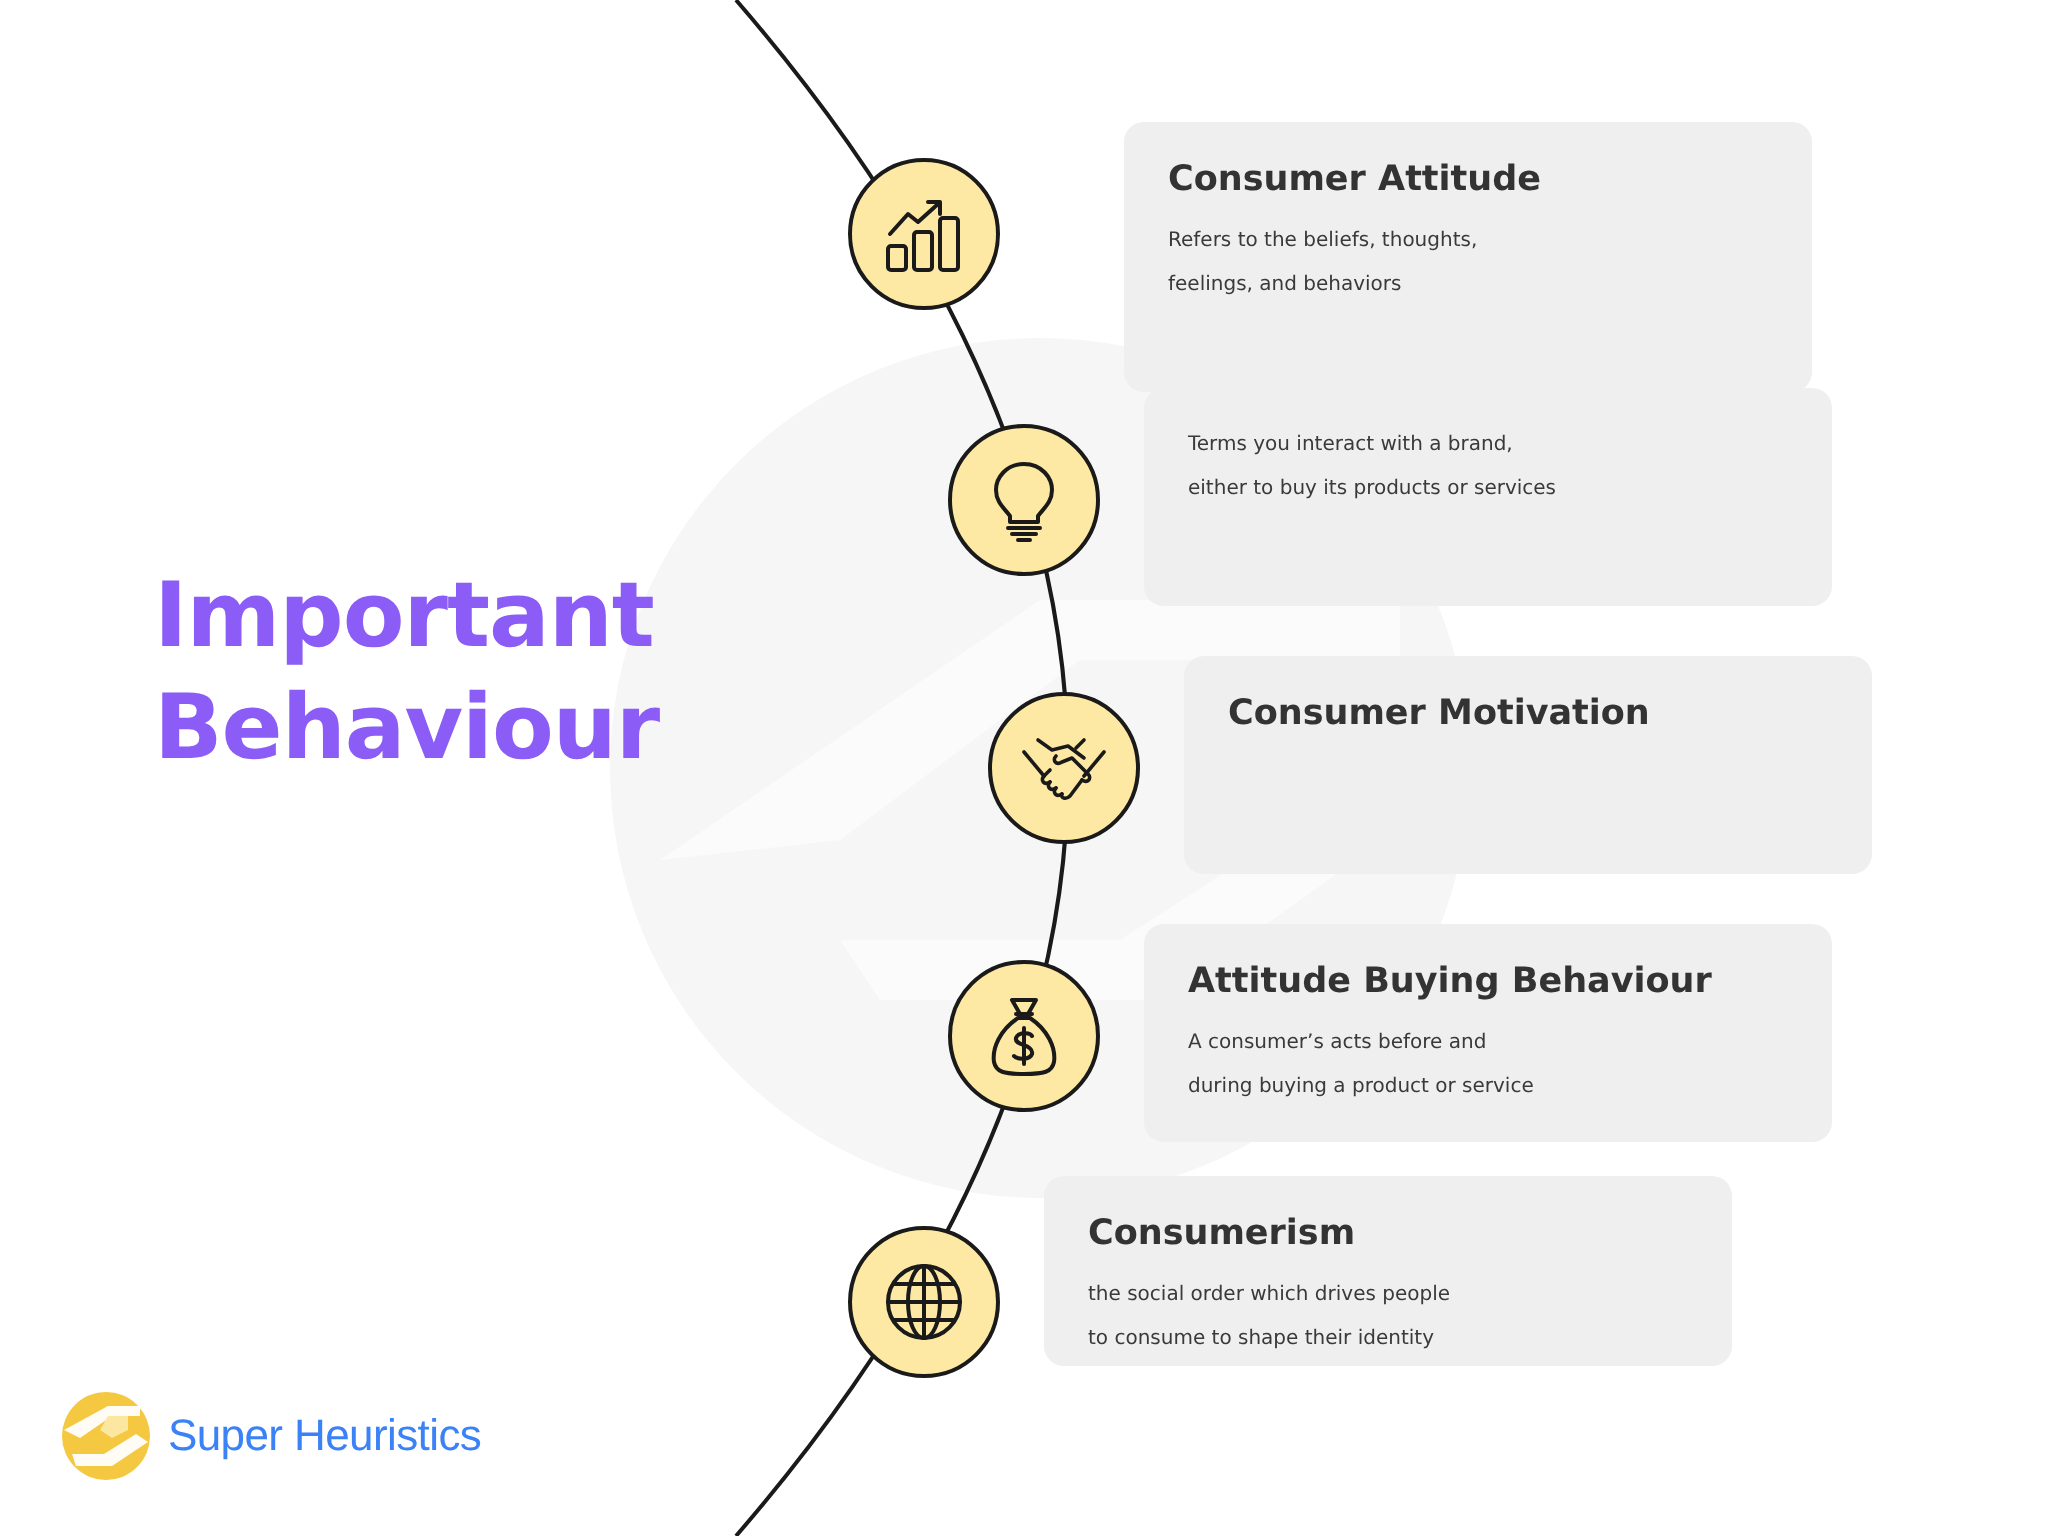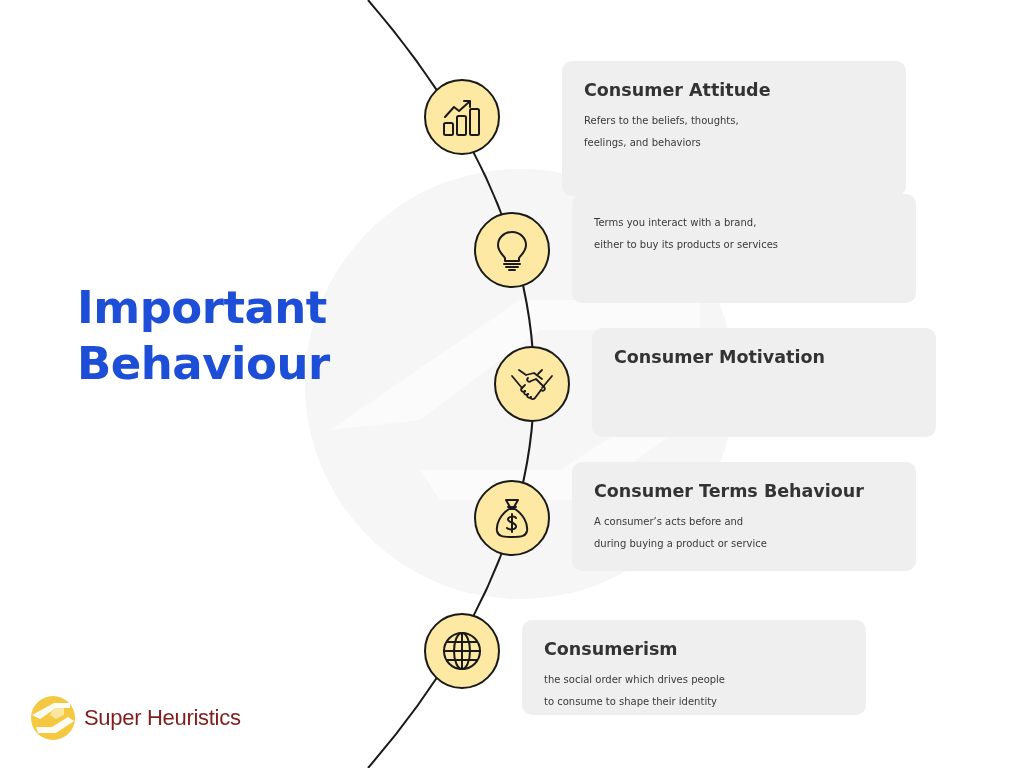--- a/index.html
+++ b/index.html
@@ -7,21 +7,21 @@
       width: 1024px; height: 768px; position: relative; overflow: hidden;
       background: #ffffff;
       font-family: "Liberation Sans", "DejaVu Sans", sans-serif;
       color: #333333;
     }
     .bg-layer { position: absolute; left: 0; top: 0; width: 1024px; height: 768px; }
     .title {
       position: absolute; left: 77px; top: 280px;
       font-family: "DejaVu Sans", sans-serif;
       font-weight: bold; font-size: 45px; line-height: 56px;
-      color: #1d4ed8; letter-spacing: -0.5px;
+      color: #8b5cf6; letter-spacing: -0.5px;
       white-space: nowrap;
     }
     .title span { display: block; }
     .card {
       position: absolute; background: #efefef; border-radius: 10px;
       box-sizing: border-box; padding: 18px 22px 0 22px;
     }
     .card-title {
       font-family: "DejaVu Sans", sans-serif; font-weight: bold;
       font-size: 17.5px; color: #333333; line-height: 22px; margin-bottom: 9px;
@@ -35,21 +35,21 @@
     .node {
       position: absolute; width: 76px; height: 76px; border-radius: 50%;
       background: #fde9a3; border: 2px solid #1a1a1a; box-sizing: border-box;
       display: flex; align-items: center; justify-content: center;
     }
     .node svg { width: 52px; height: 52px; }
     .logo {
       position: absolute; left: 30px; top: 695px; display: flex; align-items: center;
     }
     .logo-text {
-      font-family: "Liberation Sans", sans-serif; font-size: 22px; color: #7f1d1d;
+      font-family: "Liberation Sans", sans-serif; font-size: 22px; color: #3b82f6;
       margin-left: 8px; letter-spacing: -0.3px;
     }
   </style>
 </head>
 <body>
 
 <svg class="bg-layer" viewBox="0 0 1024 768">
   <g opacity="1">
     <circle cx="520" cy="384" r="215" fill="#f6f6f6"></circle>
     <path d="M330 430 L520 300 L700 300 L700 330 L540 330 L420 420 Z" fill="#fbfbfb"></path>
@@ -112,36 +112,36 @@
 <div class="node" style="left:474px; top:480px;">
   <svg viewBox="0 0 52 52" fill="none" stroke="#1a1a1a" stroke-width="2" stroke-linejoin="round" stroke-linecap="round">
     <path d="M20 8 L32 8 L28 15 L24 15 Z"></path>
     <path d="M22 15 L30 15"></path>
     <path d="M23 17 C14 23 10 32 11 39 C12 44 16 45 26 45 C36 45 40 44 41 39 C42 32 38 23 29 17 Z"></path>
     <path d="M30 26 C29 24 23 24 22 27 C21 31 31 30 30 35 C29 38 23 38 21 36"></path>
     <path d="M26 22 L26 40"></path>
   </svg>
 </div>
 <div class="card" style="left:572px; top:462px; width:344px; height:109px;">
-  <div class="card-title">Consumer Terms Behaviour</div>
+  <div class="card-title">Attitude Buying Behaviour</div>
   <div class="card-desc">A consumer’s acts before and
 during buying a product or service</div>
 </div>
 
 <div class="node" style="left:424px; top:613px;">
   <svg viewBox="0 0 52 52" fill="none" stroke="#1a1a1a" stroke-width="2" stroke-linejoin="round" stroke-linecap="round">
     <circle cx="26" cy="26" r="18"></circle>
     <ellipse cx="26" cy="26" rx="8" ry="18"></ellipse>
     <path d="M26 8 L26 44"></path>
     <path d="M8 26 L44 26"></path>
     <path d="M11 17 L41 17"></path>
     <path d="M11 35 L41 35"></path>
   </svg>
 </div>
-<div class="card" style="left:522px; top:620px; width:344px; height:95px;">
+<div class="card" style="left:522px; top:588px; width:344px; height:95px;">
   <div class="card-title">Consumerism</div>
   <div class="card-desc">the social order which drives people
 to consume to shape their identity</div>
 </div>
 
 <div class="logo">
   <svg width="46" height="46" viewBox="0 0 46 46">
     <circle cx="23" cy="23" r="22" fill="#f5c842"></circle>
     <path d="M2 20 L24 8 L40 8 L40 13 L26 13 L10 24 Z" fill="#ffffff" opacity="0.95"></path>
     <path d="M6 32 L22 32 L38 22 L44 26 L26 38 L8 38 Z" fill="#ffffff" opacity="0.95"></path>

